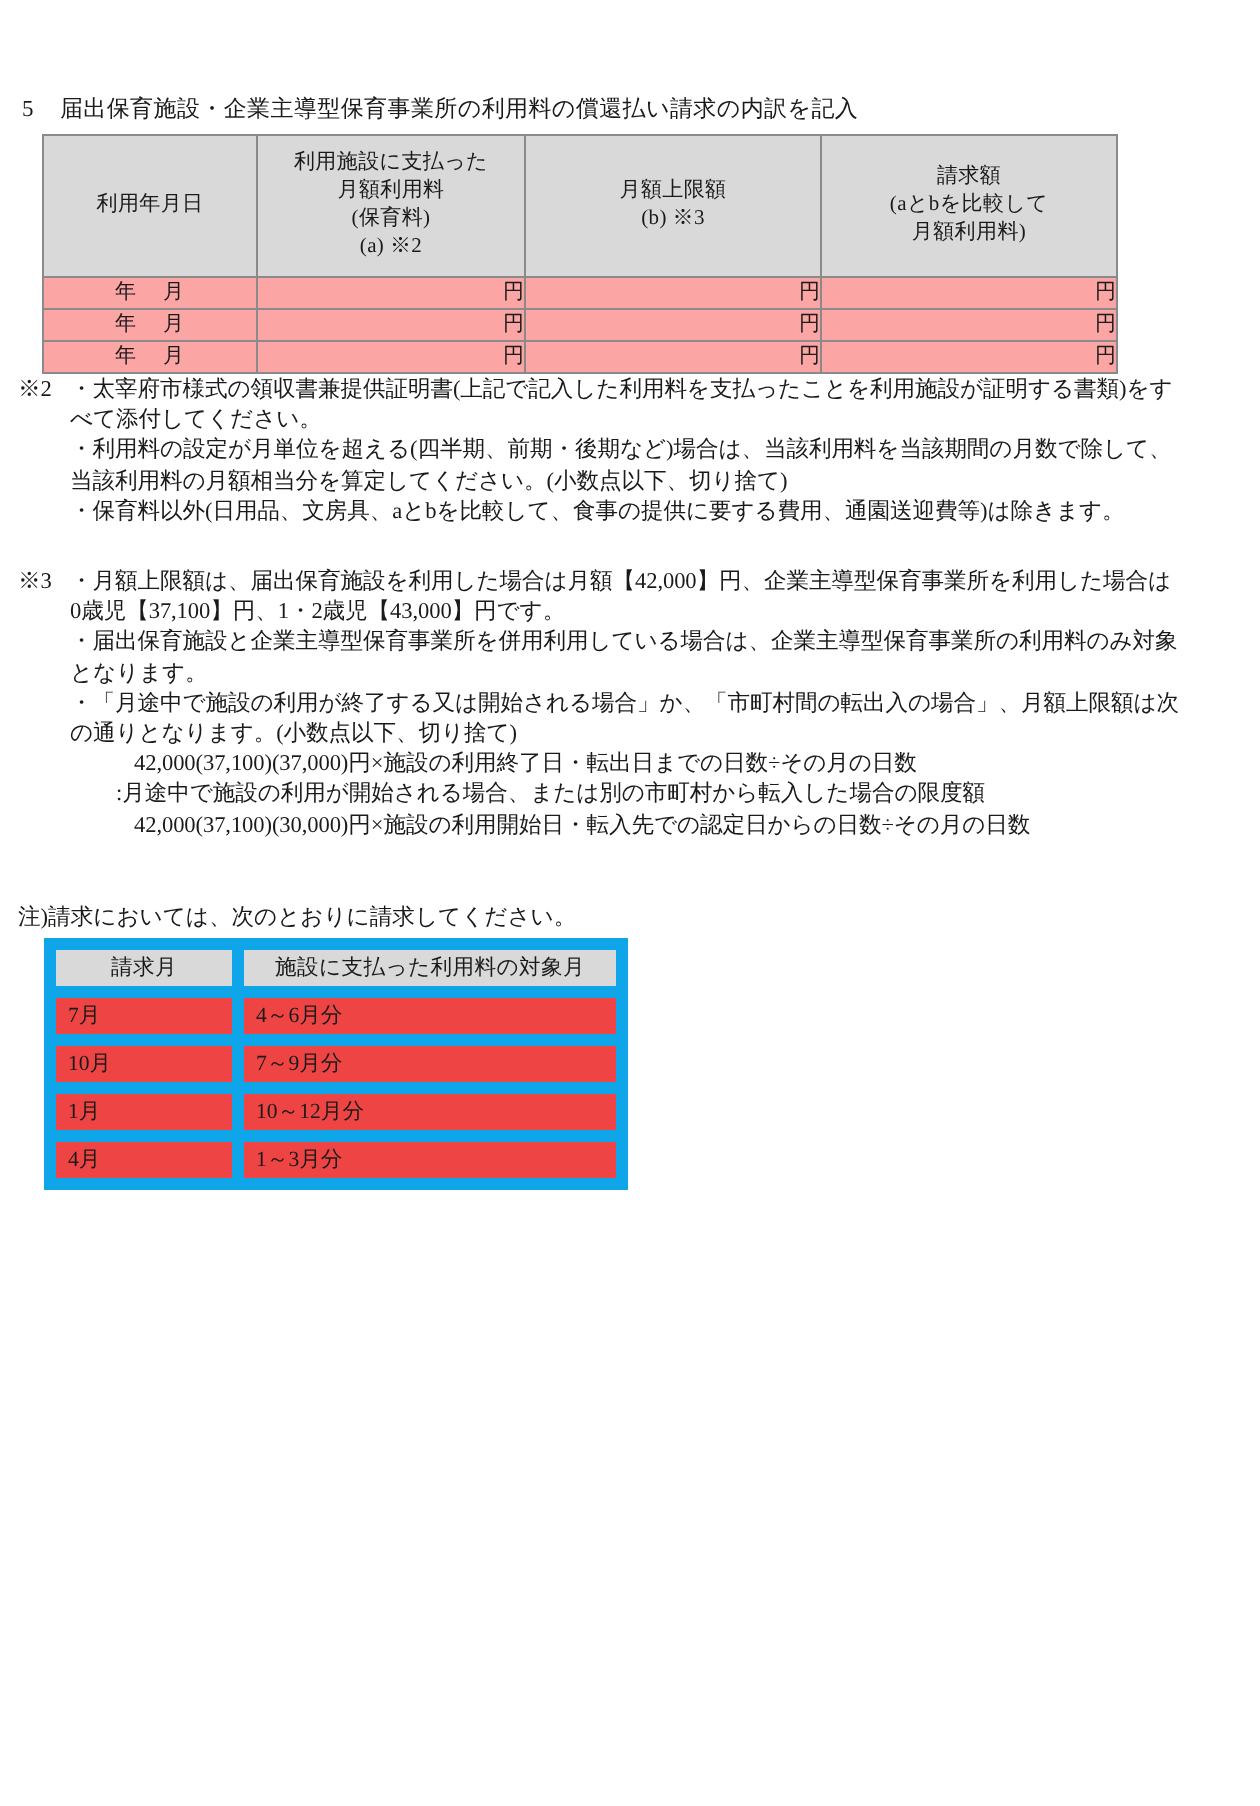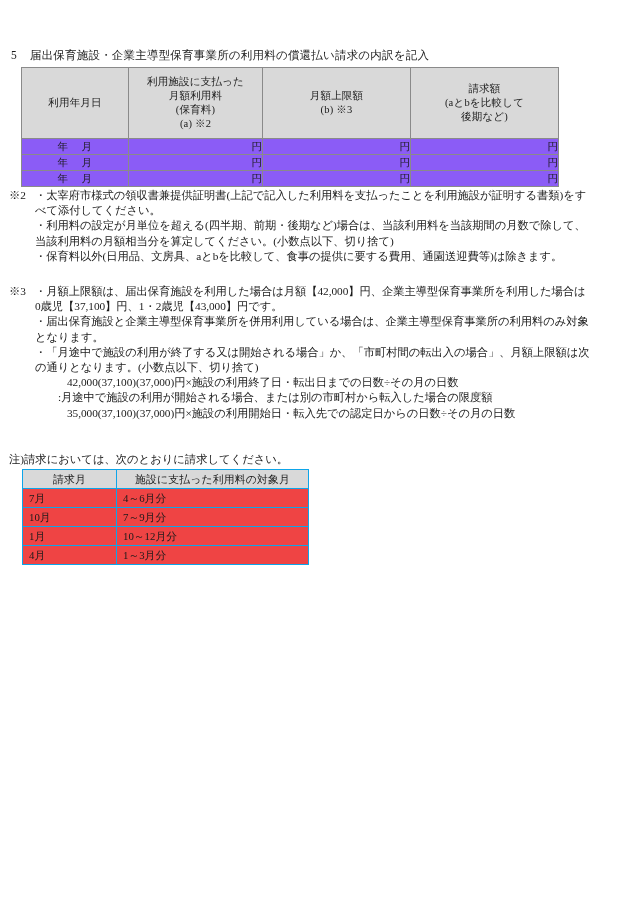--- a/index.html
+++ b/index.html
@@ -56,21 +56,21 @@
   table.claim-table thead th {
     background: #d9d9d9;
     height: 70px;
     text-align: center;
     font-weight: normal;
     letter-spacing: 0.2px;
   }
   table.claim-table thead th .hl { display: block; }
   table.claim-table tbody td {
     height: 15px;
-    background: #8b5cf6;
+    background: #fca5a5;
   }
   td.col-date {
     text-align: center;
     padding-right: 16px;
     letter-spacing: 0.5px;
   }
   td.col-date .sp { display: inline-block; width: 13px; }
   td.col-yen {
     text-align: right;
     padding-right: 5px;
@@ -131,21 +131,21 @@
     left: 22px;
     top: 469px;
     width: 286px;
     border-collapse: collapse;
     table-layout: fixed;
     font-size: 10.8px;
     line-height: 14px;
   }
   table.schedule-table th,
   table.schedule-table td {
-    border: 1px solid #0ea5e9;
+    border: 6px solid #0ea5e9;
     height: 18px;
     padding: 0 0 0 6px;
   }
   table.schedule-table thead th {
     background: #d9d9d9;
     font-weight: normal;
     text-align: center;
     padding-left: 0;
     letter-spacing: 0.2px;
   }
@@ -180,21 +180,21 @@
           <span class="hl">(保育料)</span>
           <span class="hl">(a) ※2</span>
         </th>
         <th>
           <span class="hl">月額上限額</span>
           <span class="hl">(b) ※3</span>
         </th>
         <th>
           <span class="hl">請求額</span>
           <span class="hl">(aとbを比較して</span>
-          <span class="hl">後期など)</span>
+          <span class="hl">月額利用料)</span>
         </th>
       </tr>
     </thead>
     <tbody>
       <tr>
         <td class="col-date"><span>年</span><span class="sp"></span><span>月</span></td>
         <td class="col-yen">円</td>
         <td class="col-yen">円</td>
         <td class="col-yen">円</td>
       </tr>
@@ -228,21 +228,21 @@
     <span class="marker">※3</span>
     <div class="body">
       <p class="hang">・月額上限額は、届出保育施設を利用した場合は月額【42,000】円、企業主導型保育事業所を利用した場合は</p>
       <p>0歳児【37,100】円、1・2歳児【43,000】円です。</p>
       <p class="hang">・届出保育施設と企業主導型保育事業所を併用利用している場合は、企業主導型保育事業所の利用料のみ対象</p>
       <p>となります。</p>
       <p class="hang">・「月途中で施設の利用が終了する又は開始される場合」か、「市町村間の転出入の場合」、月額上限額は次</p>
       <p>の通りとなります。(小数点以下、切り捨て)</p>
       <p class="ind2">42,000(37,100)(37,000)円×施設の利用終了日・転出日までの日数÷その月の日数</p>
       <p class="ind1">:月途中で施設の利用が開始される場合、または別の市町村から転入した場合の限度額</p>
-      <p class="ind2">35,000(37,100)(37,000)円×施設の利用開始日・転入先での認定日からの日数÷その月の日数</p>
+      <p class="ind2">42,000(37,100)(30,000)円×施設の利用開始日・転入先での認定日からの日数÷その月の日数</p>
     </div>
   </div>
 
   <div class="bottom-note">注)請求においては、次のとおりに請求してください。</div>
 
   <table class="schedule-table">
     <colgroup>
         <col class="s1">
         <col class="s2">
       </colgroup>

